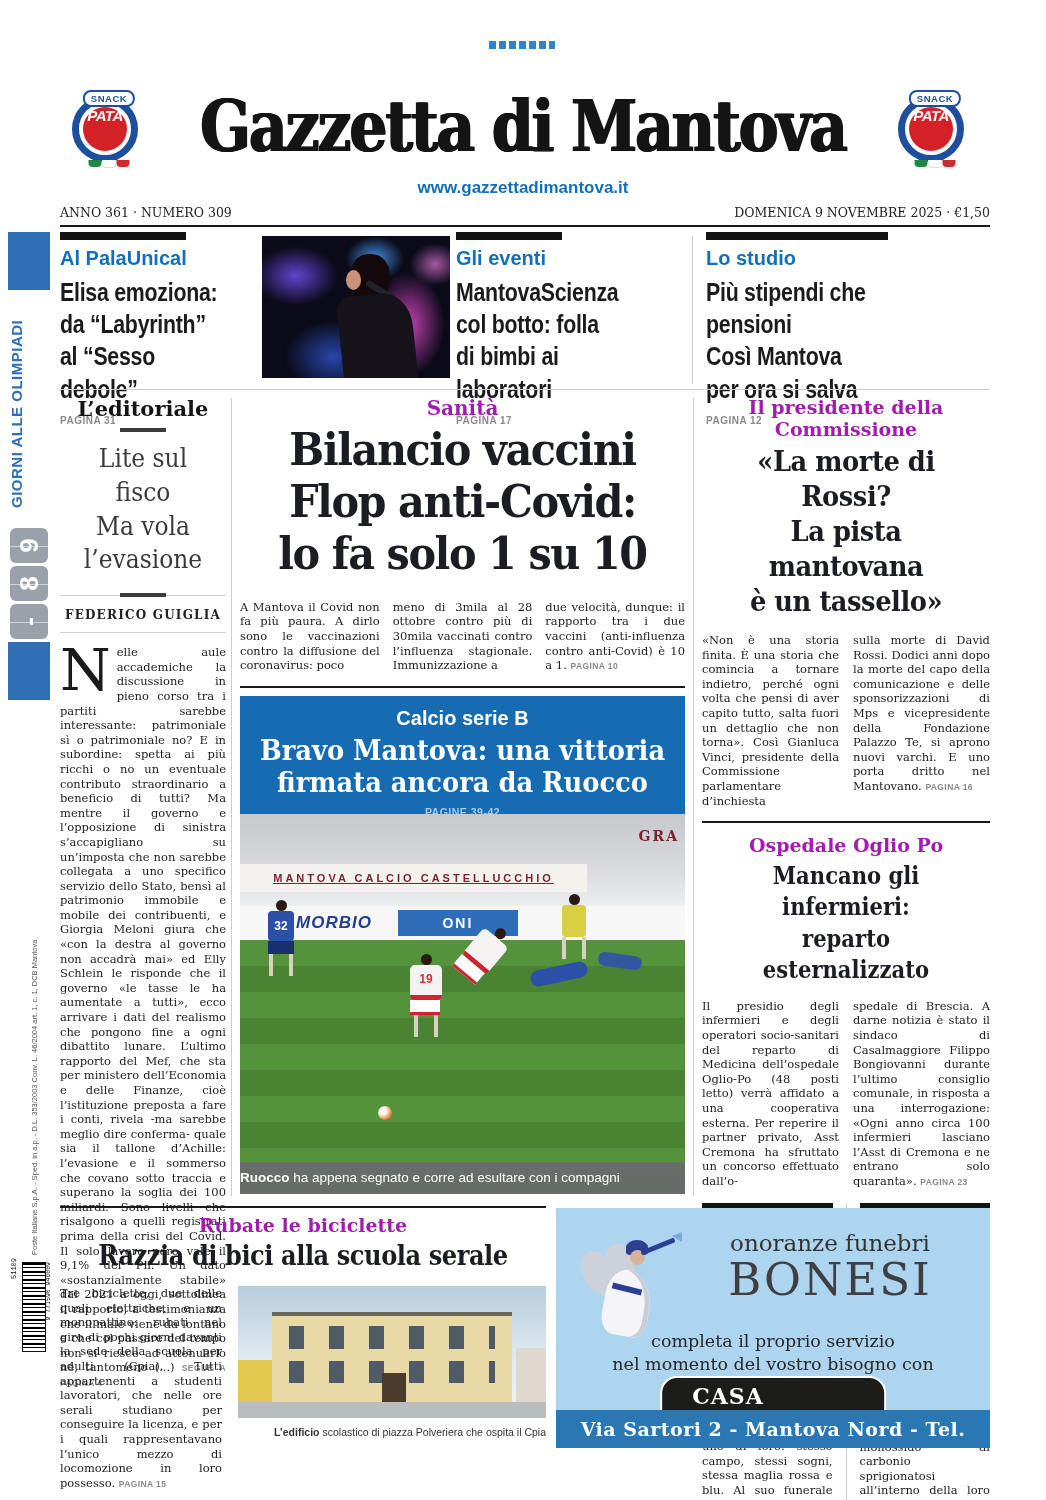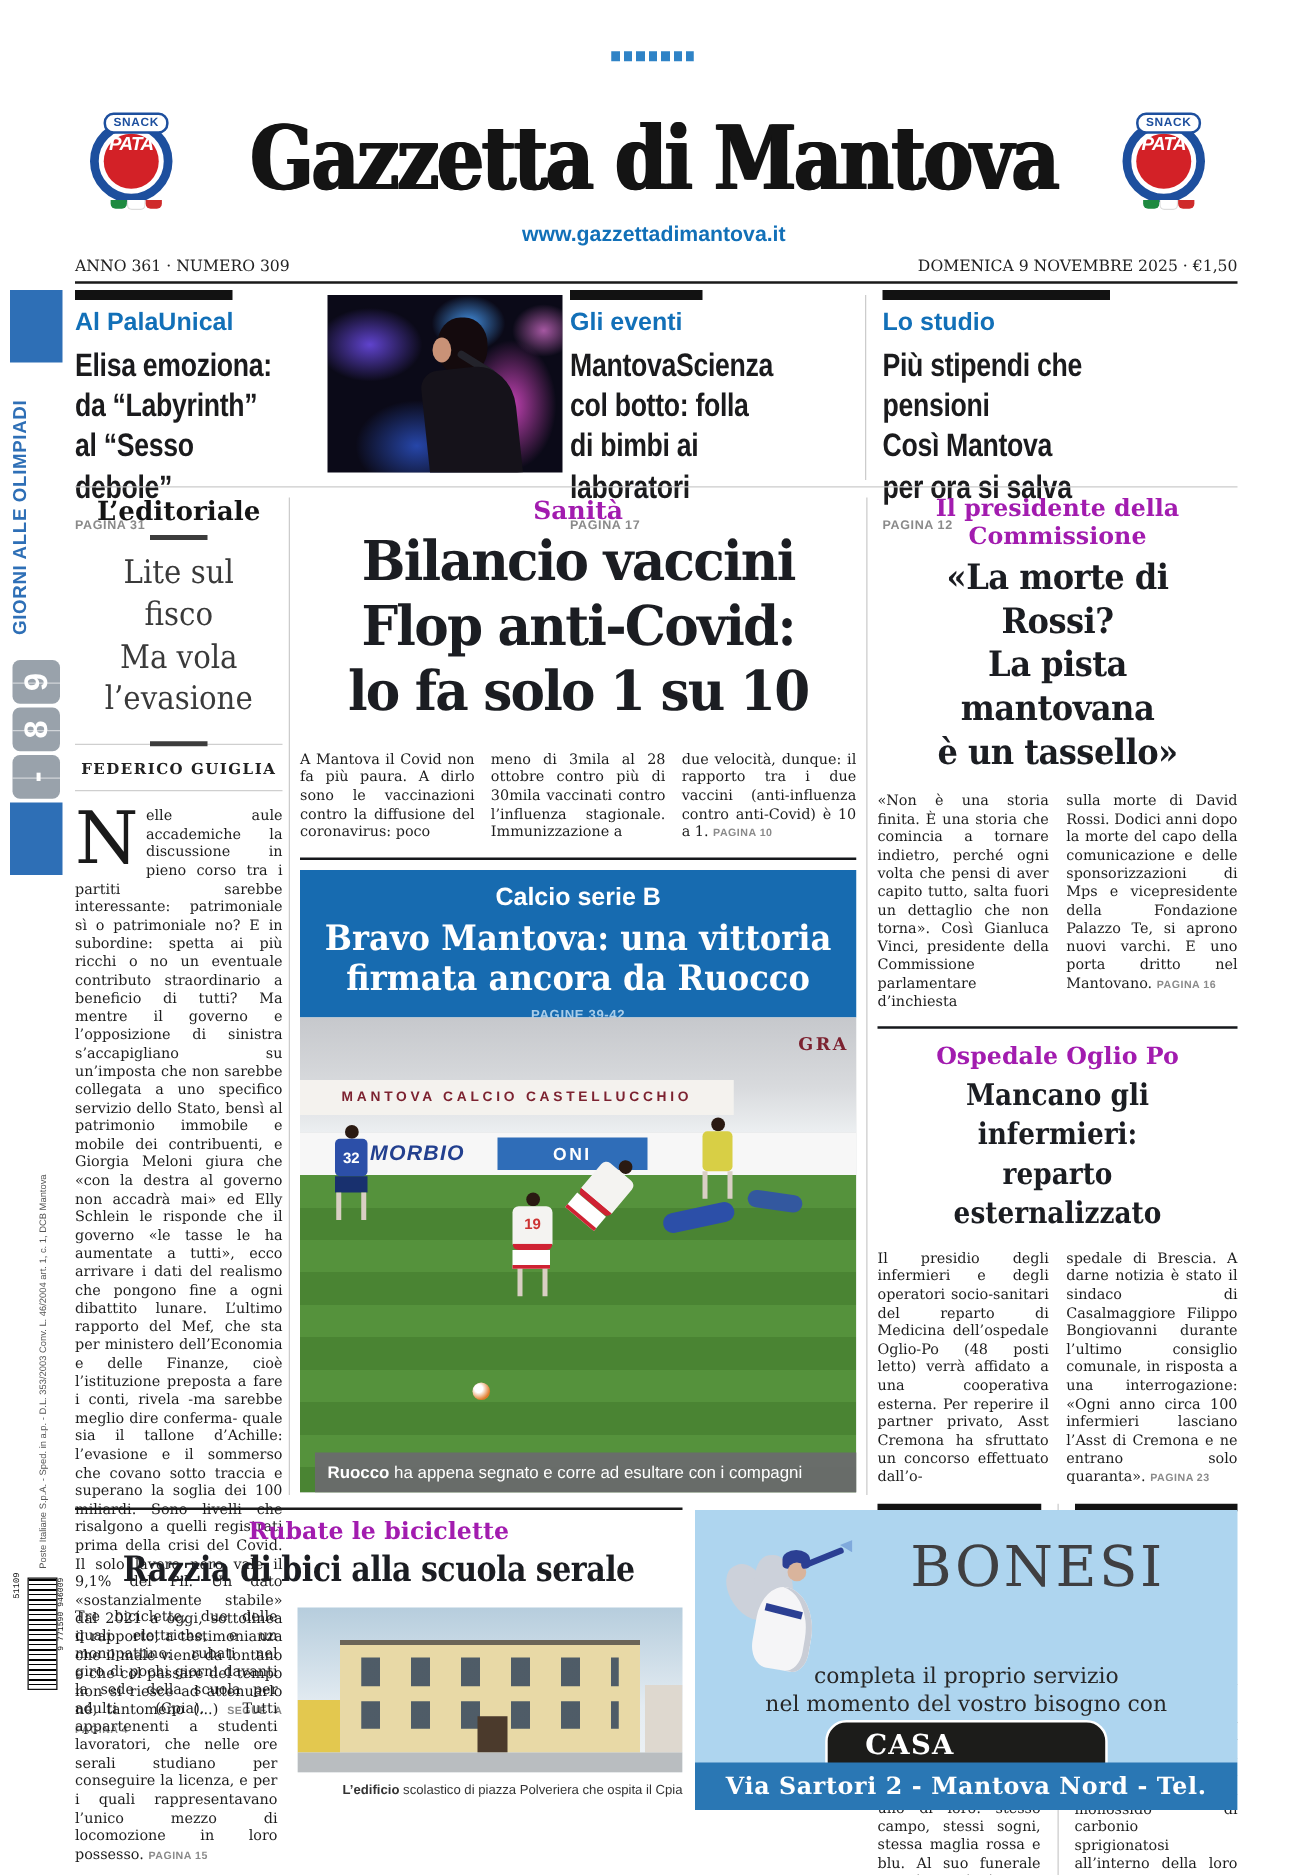--- a/index.html
+++ b/index.html
@@ -121,21 +121,21 @@
   .calcio-head{margin-top:5px;font:700 28px/1.15 "DejaVu Serif",serif;color:#fff;white-space:pre-line;
            transform:scaleX(.92);transform-origin:center top;}
   .calcio-pages{margin-top:7px;font:700 10.5px "Liberation Sans",sans-serif;color:#a9cde9;letter-spacing:.5px;}
 
   
   .fphoto{position:relative;width:445px;height:380px;overflow:hidden;background:#cfd1d4;}
   .ph-stands{position:absolute;left:0;top:0;width:100%;height:92px;
            background:linear-gradient(#c6c8cc,#d8dadd 60%,#eceff1);}
   .ph-banner{position:absolute;left:0;top:50px;width:78%;height:28px;background:#f4f2ee;
            display:flex;align-items:center;justify-content:center;
-           font:700 11px "Liberation Sans",sans-serif;color:#7c2230;letter-spacing:3px;white-space:nowrap;}
+           font:700 11px "Liberation Sans",sans-serif;color:#7c2230;letter-spacing:3px;white-space:nowrap;text-decoration:underline;}
   .ph-banner2{position:absolute;right:6px;top:14px;font:700 14px "DejaVu Serif",serif;color:#7c2230;letter-spacing:2px;}
   .ph-boards{position:absolute;left:0;top:92px;width:100%;height:34px;background:#f7f7f7;
            display:flex;align-items:center;gap:26px;padding-left:56px;box-sizing:border-box;}
   .board-morbio{font:700 italic 17px "Liberation Sans",sans-serif;color:#23408f;letter-spacing:1px;}
   .board-blue{height:26px;width:120px;background:#2f6db8;color:#fff;display:flex;align-items:center;
            justify-content:center;font:700 14px "Liberation Sans",sans-serif;letter-spacing:2px;}
   .ph-pitch{position:absolute;left:0;top:126px;width:100%;height:254px;
            background:repeating-linear-gradient(180deg,#55923c 0 26px,#4a8433 26px 52px);}
   .plr{position:absolute;}
   .head-c{width:11px;height:11px;border-radius:50%;background:#2a1a12;margin:0 auto;}
@@ -145,22 +145,22 @@
   .legs{width:16px;height:22px;margin:0 auto;border-left:4px solid #d9cfc4;border-right:4px solid #d9cfc4;}
   .p-white .torso{width:32px;height:30px;background:#f4f3f1;border-radius:5px;border-bottom:5px solid #cf2233;
            color:#c33;font:700 12px/28px "Liberation Sans",sans-serif;text-align:center;}
   .p-white .shorts{width:30px;height:12px;background:#fff;border-bottom:3px solid #cf2233;}
   .p-bent{transform:rotate(40deg);}
   .p-gk .torso{width:24px;height:32px;background:#d8cf45;border-radius:4px;}
   .p-ground{width:58px;height:16px;background:#2c4fa8;border-radius:8px;transform:rotate(-12deg);}
   .p-ground2{width:44px;height:14px;background:#33589f;border-radius:8px;transform:rotate(8deg);}
   .ball{position:absolute;left:138px;top:292px;width:14px;height:14px;border-radius:50%;
            background:radial-gradient(circle at 35% 35%,#fff 25%,#e07a2a 70%);}
-  .fcaption{position:absolute;left:12px;bottom:0;width:100%;height:32px;background:rgba(106,106,110,.93);
-           color:#fff;font:400 13.5px/32px "Liberation Sans",sans-serif;padding-left:10px;box-sizing:border-box;}
+  .fcaption{position:absolute;left:0;bottom:0;width:100%;height:32px;background:rgba(106,106,110,.93);
+           color:#fff;font:400 13.5px/32px "Liberation Sans",sans-serif;box-sizing:border-box;}
   .fcaption b{font-weight:700;}
 
   
   .right-col{position:absolute;left:702px;top:396px;width:288px;}
   .rossi-head{margin-top:4px;font-weight:700;font-size:28px;line-height:1.25;letter-spacing:-.5px;
            transform:scaleX(.92);transform-origin:center top;}
   .two-col{display:flex;gap:14px;margin-top:14px;}
   .two-col .body-col{flex:1;}
   .osped-head{margin-top:4px;font-weight:700;font-size:24px;line-height:1.3;
            transform:scaleX(.88);transform-origin:center top;}
@@ -462,20 +462,21 @@
       <div class="wing w1"></div>
       <div class="wing w2"></div>
       <div class="robe"></div>
       <div class="a-hair"></div>
       <div class="a-head"></div>
       <div class="a-trumpet"></div>
       <div class="a-tip"></div>
       <div class="a-sash"></div>
     </div>
     <div class="ad-brandbox">
+      <div class="ad-kick">onoranze funebri</div>
       <div class="ad-brand">BONESI</div>
     </div>
     <div class="ad-tag">completa il proprio servizio
 nel momento del vostro bisogno con l’apertura della</div>
     <div class="ad-btn">CASA FUNERARIA</div>
     <div class="ad-bar">Via Sartori 2 - Mantova Nord - Tel. 0376 371065</div>
   </div>
 
 </div>
 

